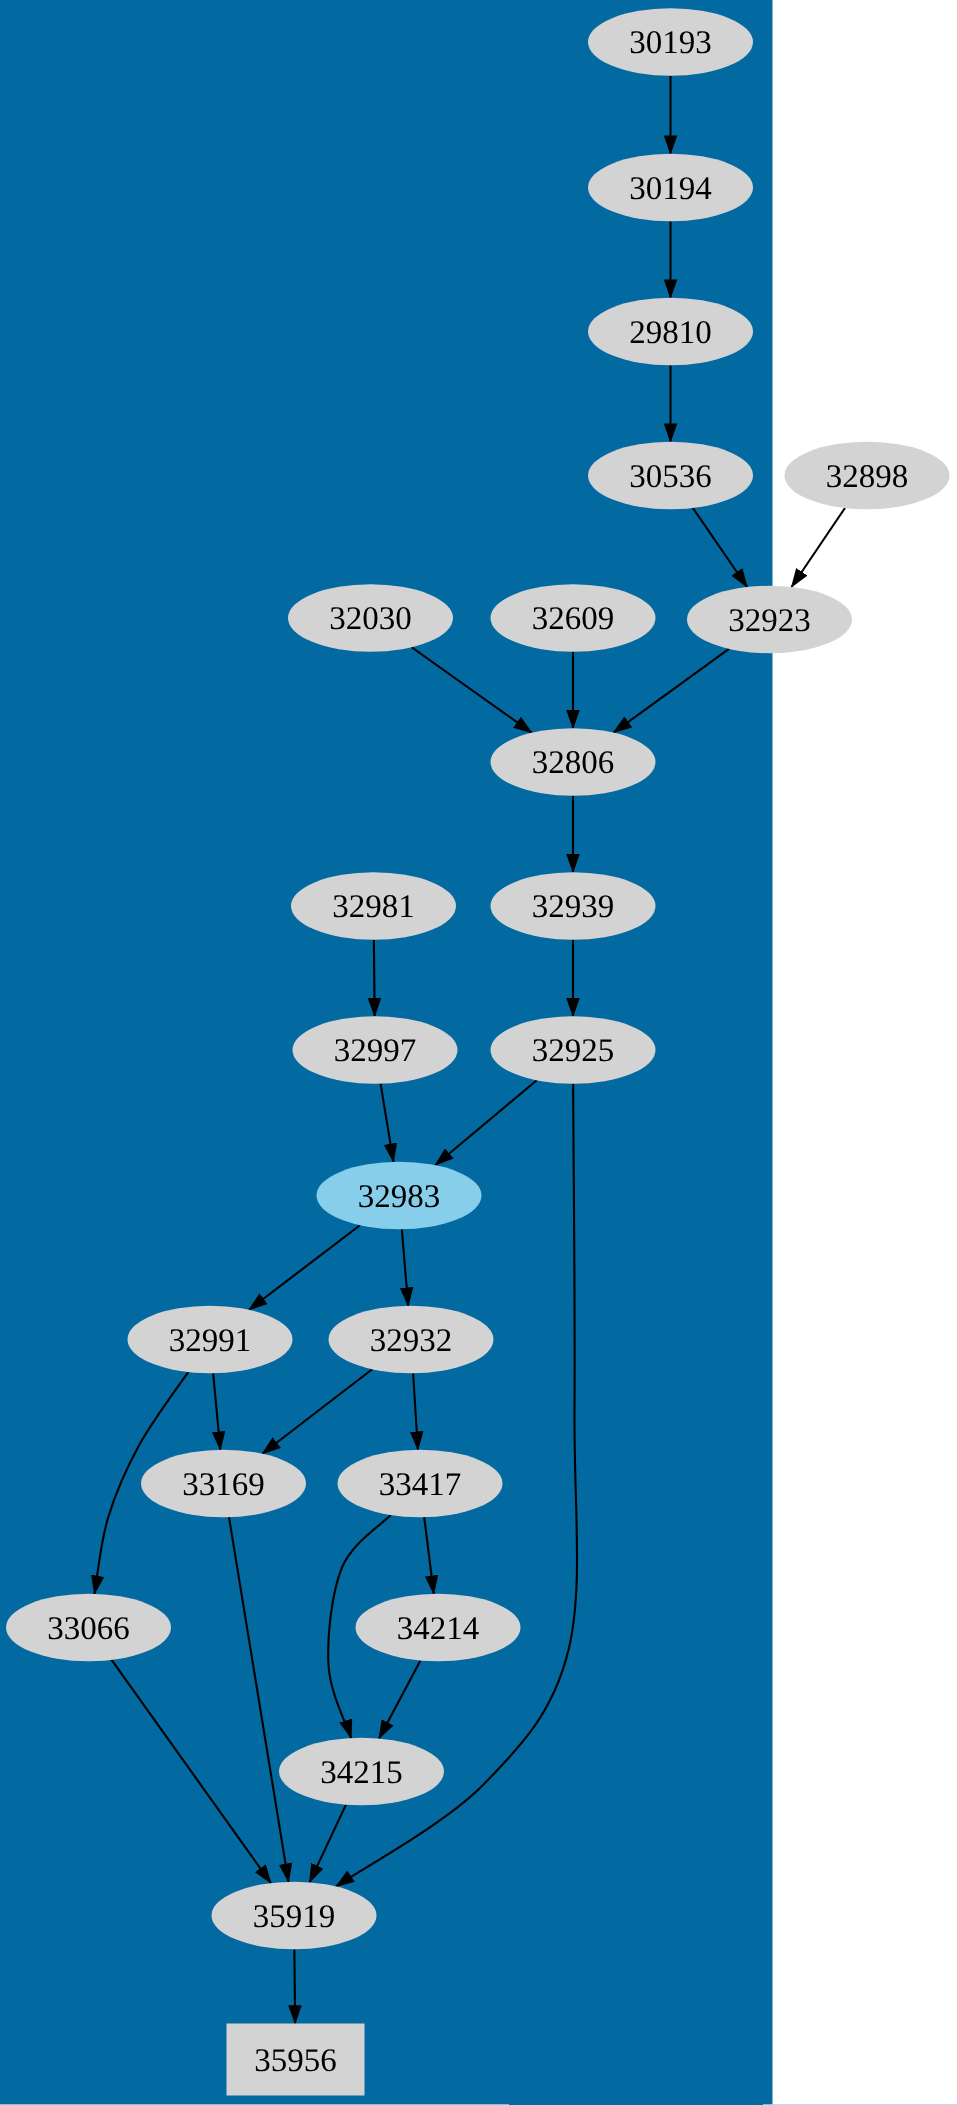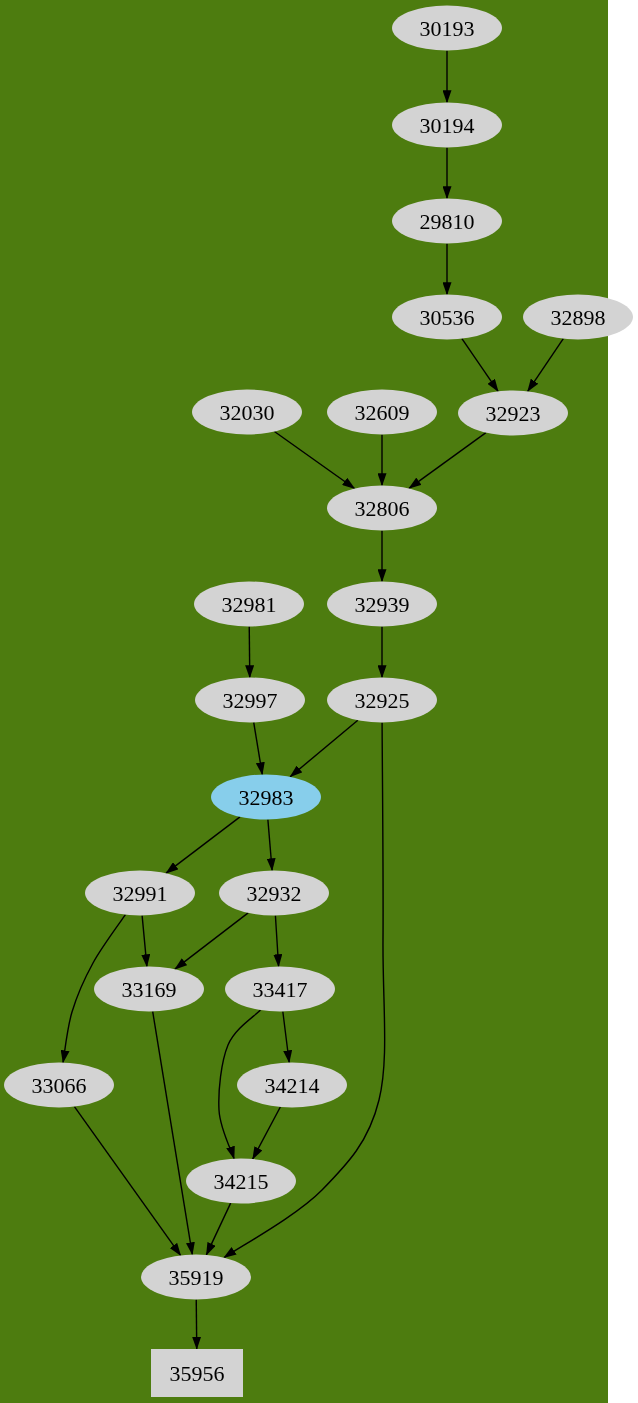--- a/index.html
+++ b/index.html
@@ -5,23 +5,23 @@
   html, body {
     margin: 0;
     padding: 0;
     background: #ffffff;
     width: 638px;
     height: 1403px;
     overflow: hidden;
   }
   .graph-canvas {
     position: relative;
-    width: 608px;
+    width: 515px;
     height: 1403px;
-    background: #4d7c0f;
+    background: #0369a1;
   }
   svg {
     display: block;
   }
   .node-label {
     font-family: "Liberation Serif", "DejaVu Serif", serif;
     font-size: 22px;
     fill: #000000;
   }
   .edge-path {

